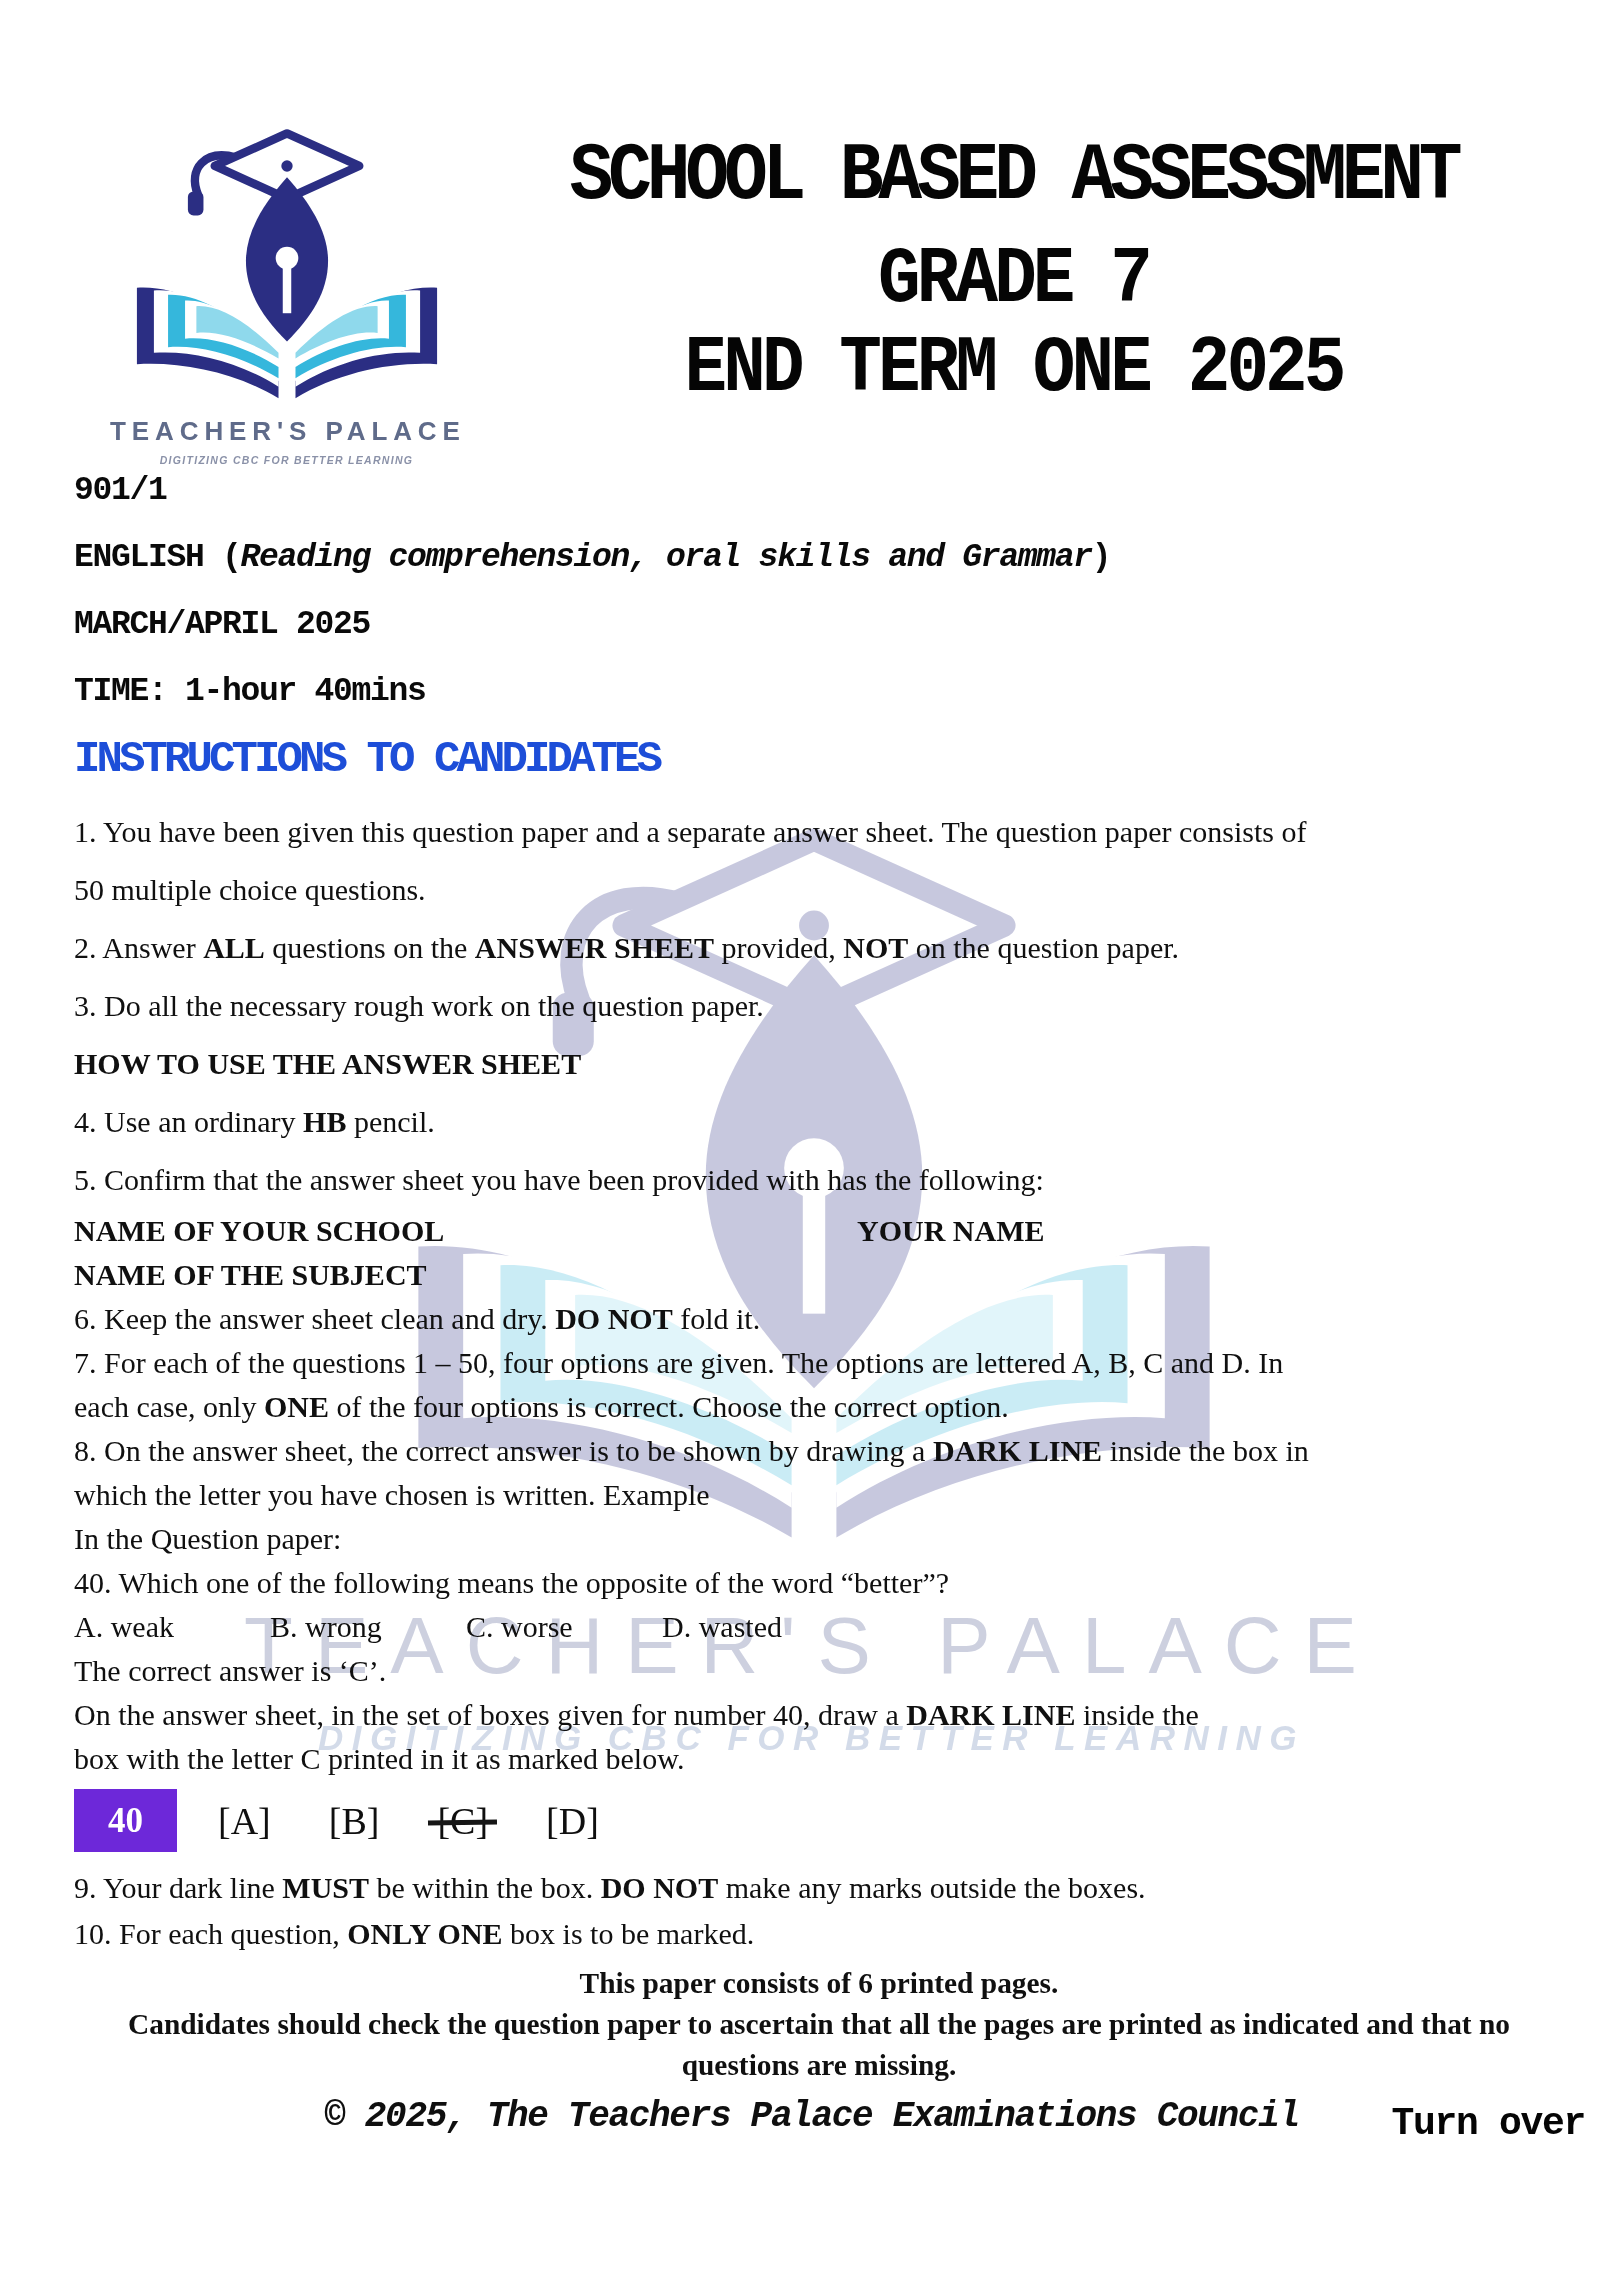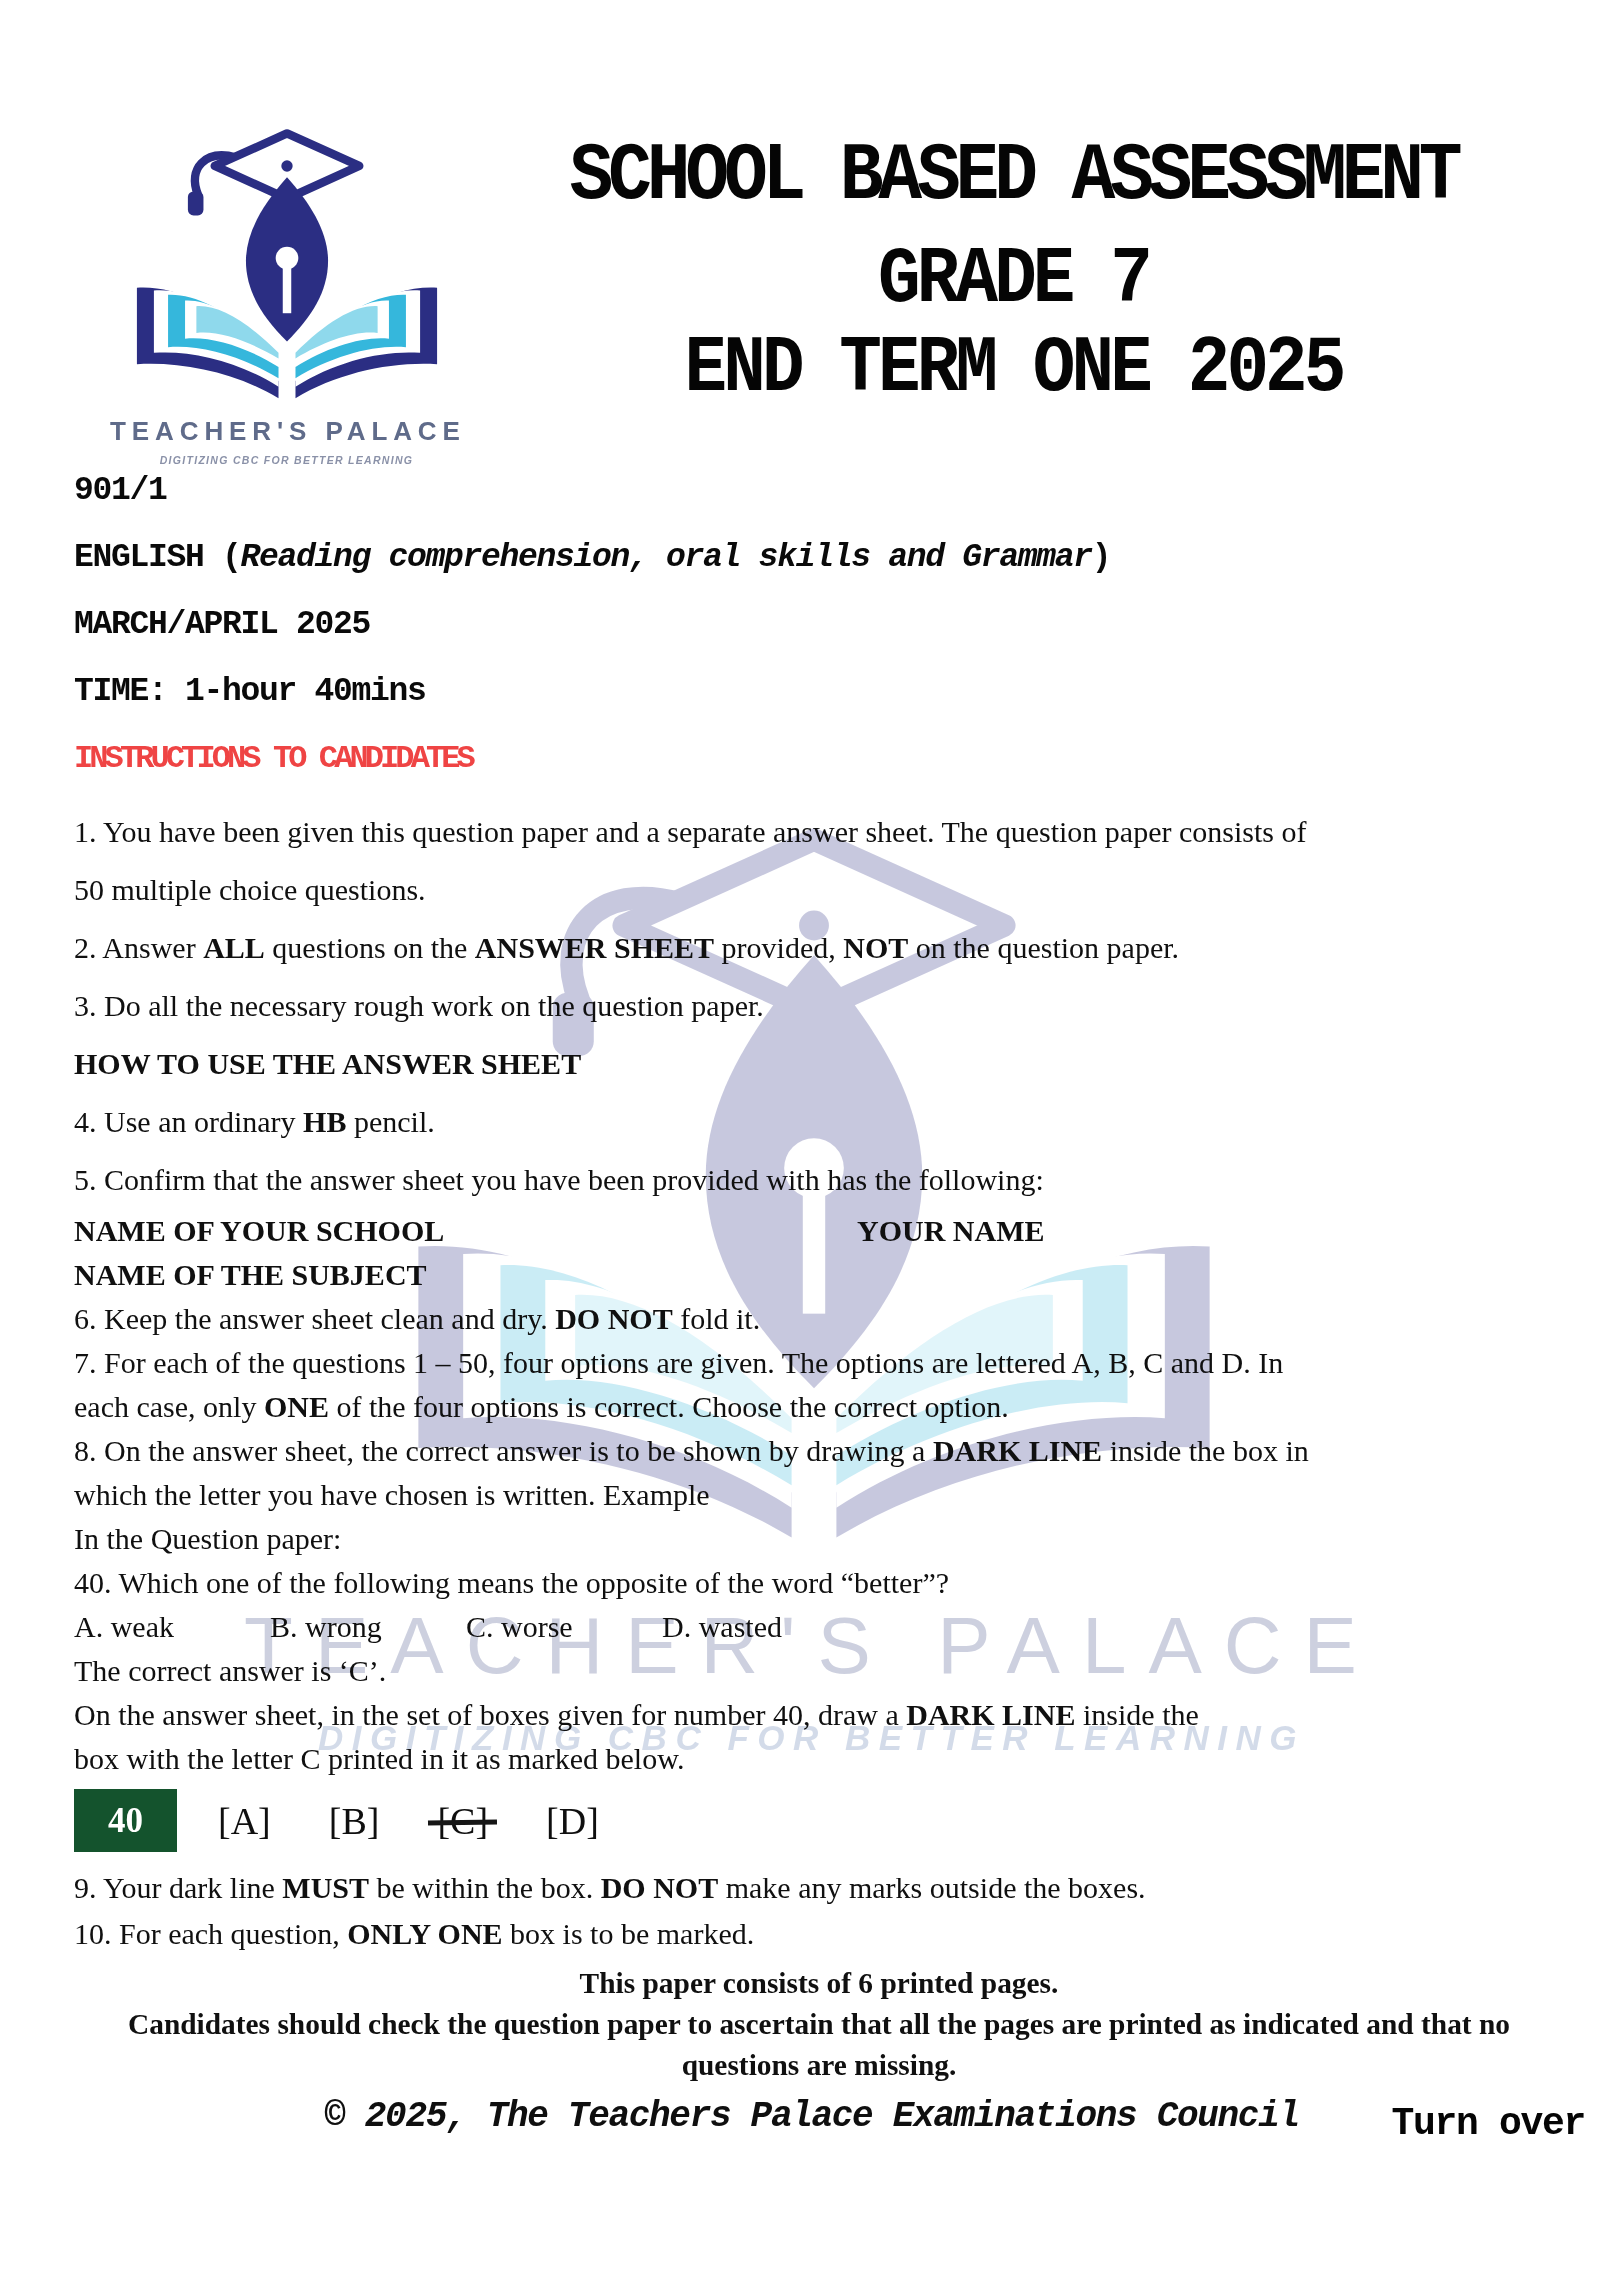--- a/index.html
+++ b/index.html
@@ -64,39 +64,39 @@
   
   .meta {
     margin:7.9px 59px 0 74px;
     font-family:"Liberation Mono", monospace;
     font-weight:700; font-size:33px; letter-spacing:-1.3px; color:#0a0a0a;
   }
   .meta .mline { line-height:33px; margin-bottom:34px; white-space:nowrap; }
   .inst-heading {
     margin:0 0 0 74px;
     font-family:"Liberation Mono", monospace;
-    font-weight:700; font-size:32px; letter-spacing:-3.9px;
-    line-height:34px; color:#ef4444; white-space:nowrap;
+    font-weight:700; font-size:44px; letter-spacing:-3.9px;
+    line-height:34px; color:#1d4ed8; white-space:nowrap;
   }
 
   
   .body-text { margin:27.5px 59px 0 74px; font-size:30px; color:#101010; }
   .group-a .line { line-height:58px; white-space:nowrap; }
   .group-b .line, .group-c .line { line-height:44px; white-space:nowrap; }
   .cols {
     display:grid; grid-template-columns:783px 1fr;
     font-weight:700; line-height:44px; white-space:nowrap;
   }
   .options-row { display:flex; line-height:44px; }
   .options-row .opt { width:196px; flex:0 0 auto; white-space:nowrap; }
 
   
   .strip { display:flex; align-items:center; height:64px; margin:7.9px 0 11.8px 74px; }
   .strip-number {
-    width:103px; height:63px; background:#14532d;
+    width:103px; height:63px; background:#6d28d9;
     color:#ffffff; display:flex; align-items:center; justify-content:center;
     font-size:35px; font-weight:700; flex:0 0 auto;
   }
   .strip-opt { font-size:38px; margin-left:58px; white-space:nowrap; }
   .strip-opt.first { margin-left:41px; }
   .struck { position:relative; display:inline-block; }
   .struck::after {
     content:""; position:absolute; left:-9.2px; right:-9.2px; top:47%;
     height:5.2px; background:#161616; transform:rotate(-1deg);
   }

